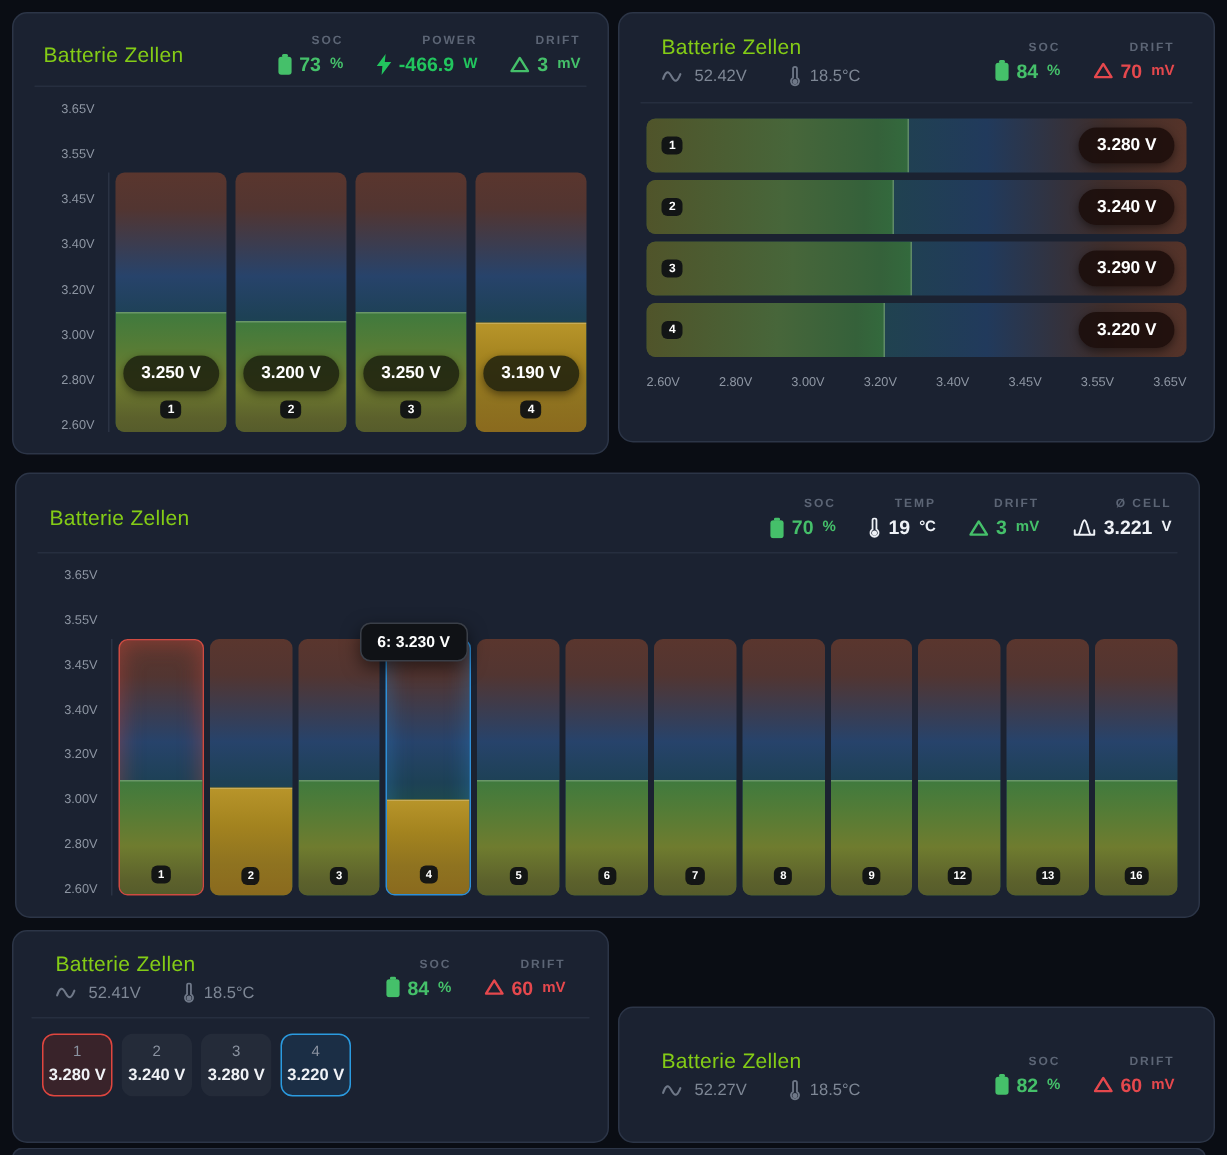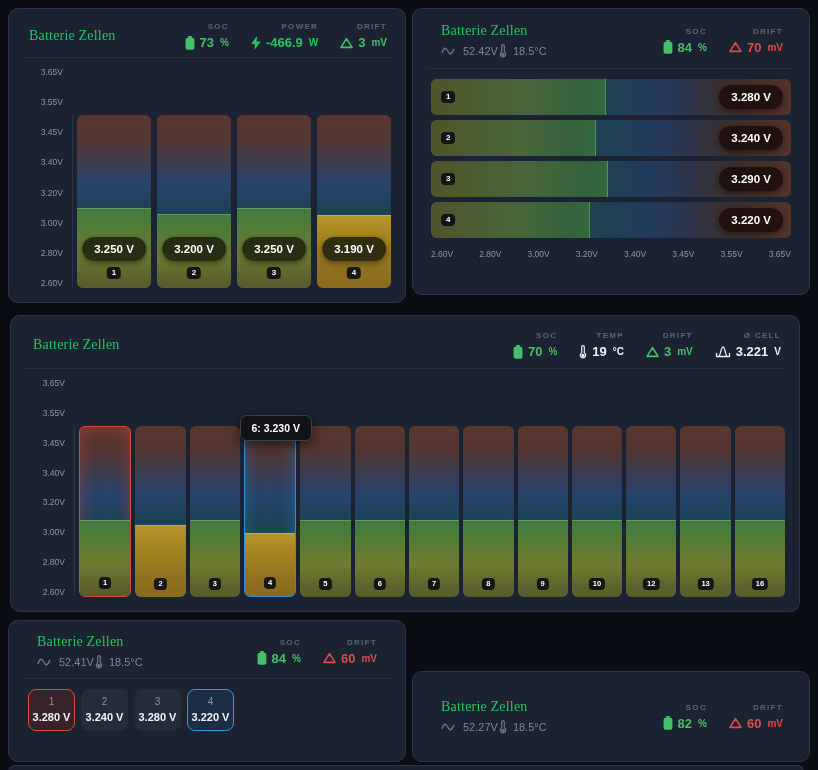--- a/index.html
+++ b/index.html
@@ -3,22 +3,22 @@
 <meta charset="utf-8">
 <style>
   html,body{margin:0;padding:0;background:#07090f;}
   .page{position:relative;width:818px;height:770px;background:#0a0d14;overflow:hidden;
         font-family:"Liberation Sans",sans-serif;-webkit-font-smoothing:antialiased;}
   .card{position:absolute;background:#1b2231;border:1px solid #2c3547;border-radius:10px;
         box-sizing:border-box;display:flex;flex-direction:column;}
   
   .hdr{display:flex;justify-content:space-between;align-items:center;}
   .hdr-left{display:flex;flex-direction:column;gap:5px;}
-  .card-title{font-size:14px;font-weight:500;color:#22c55e;letter-spacing:.2px;font-family:Liberation Serif, serif;}
-  .sub{display:flex;gap:1px;align-items:center;color:#7e8795;font-size:11px;}
+  .card-title{font-size:14px;font-weight:500;color:#84cc16;letter-spacing:.2px;}
+  .sub{display:flex;gap:28px;align-items:center;color:#7e8795;font-size:11px;}
   .sub-item{display:flex;gap:6px;align-items:center;}
   .sub-item svg{color:#6f7888;}
   .stats{display:flex;gap:22px;align-items:flex-end;}
   .stat{display:flex;flex-direction:column;align-items:flex-end;gap:4px;}
   .stat-label{font-size:8px;font-weight:700;letter-spacing:1.3px;color:#5c6575;white-space:nowrap;}
   .stat-value{display:flex;align-items:center;gap:5px;font-size:13px;font-weight:700;white-space:nowrap;}
   .stat-value .unit{font-size:10px;font-weight:700;margin-left:1px;}
   .green{color:#45c06a}.red{color:#e5484d}.blue{color:#22c55e}.white{color:#eef1f6}
   .divider{height:1px;background:#262e3f;margin:0 14px;}
   
@@ -357,24 +357,20 @@
           <div class="vbar">
             <div class="vfill" style="height: 45%;"></div>
             <div class="nbadge">8</div>
           </div>
           <div class="vbar">
             <div class="vfill" style="height: 45%;"></div>
             <div class="nbadge">9</div>
           </div>
           <div class="vbar">
             <div class="vfill" style="height: 45%;"></div>
-            <div class="nbadge">10</div>
-          </div>
-          <div class="vbar">
-            <div class="vfill" style="height: 45%;"></div>
             <div class="nbadge">12</div>
           </div>
           <div class="vbar">
             <div class="vfill" style="height: 45%;"></div>
             <div class="nbadge">13</div>
           </div>
           <div class="vbar">
             <div class="vfill" style="height: 45%;"></div>
             <div class="nbadge">16</div>
           </div>

